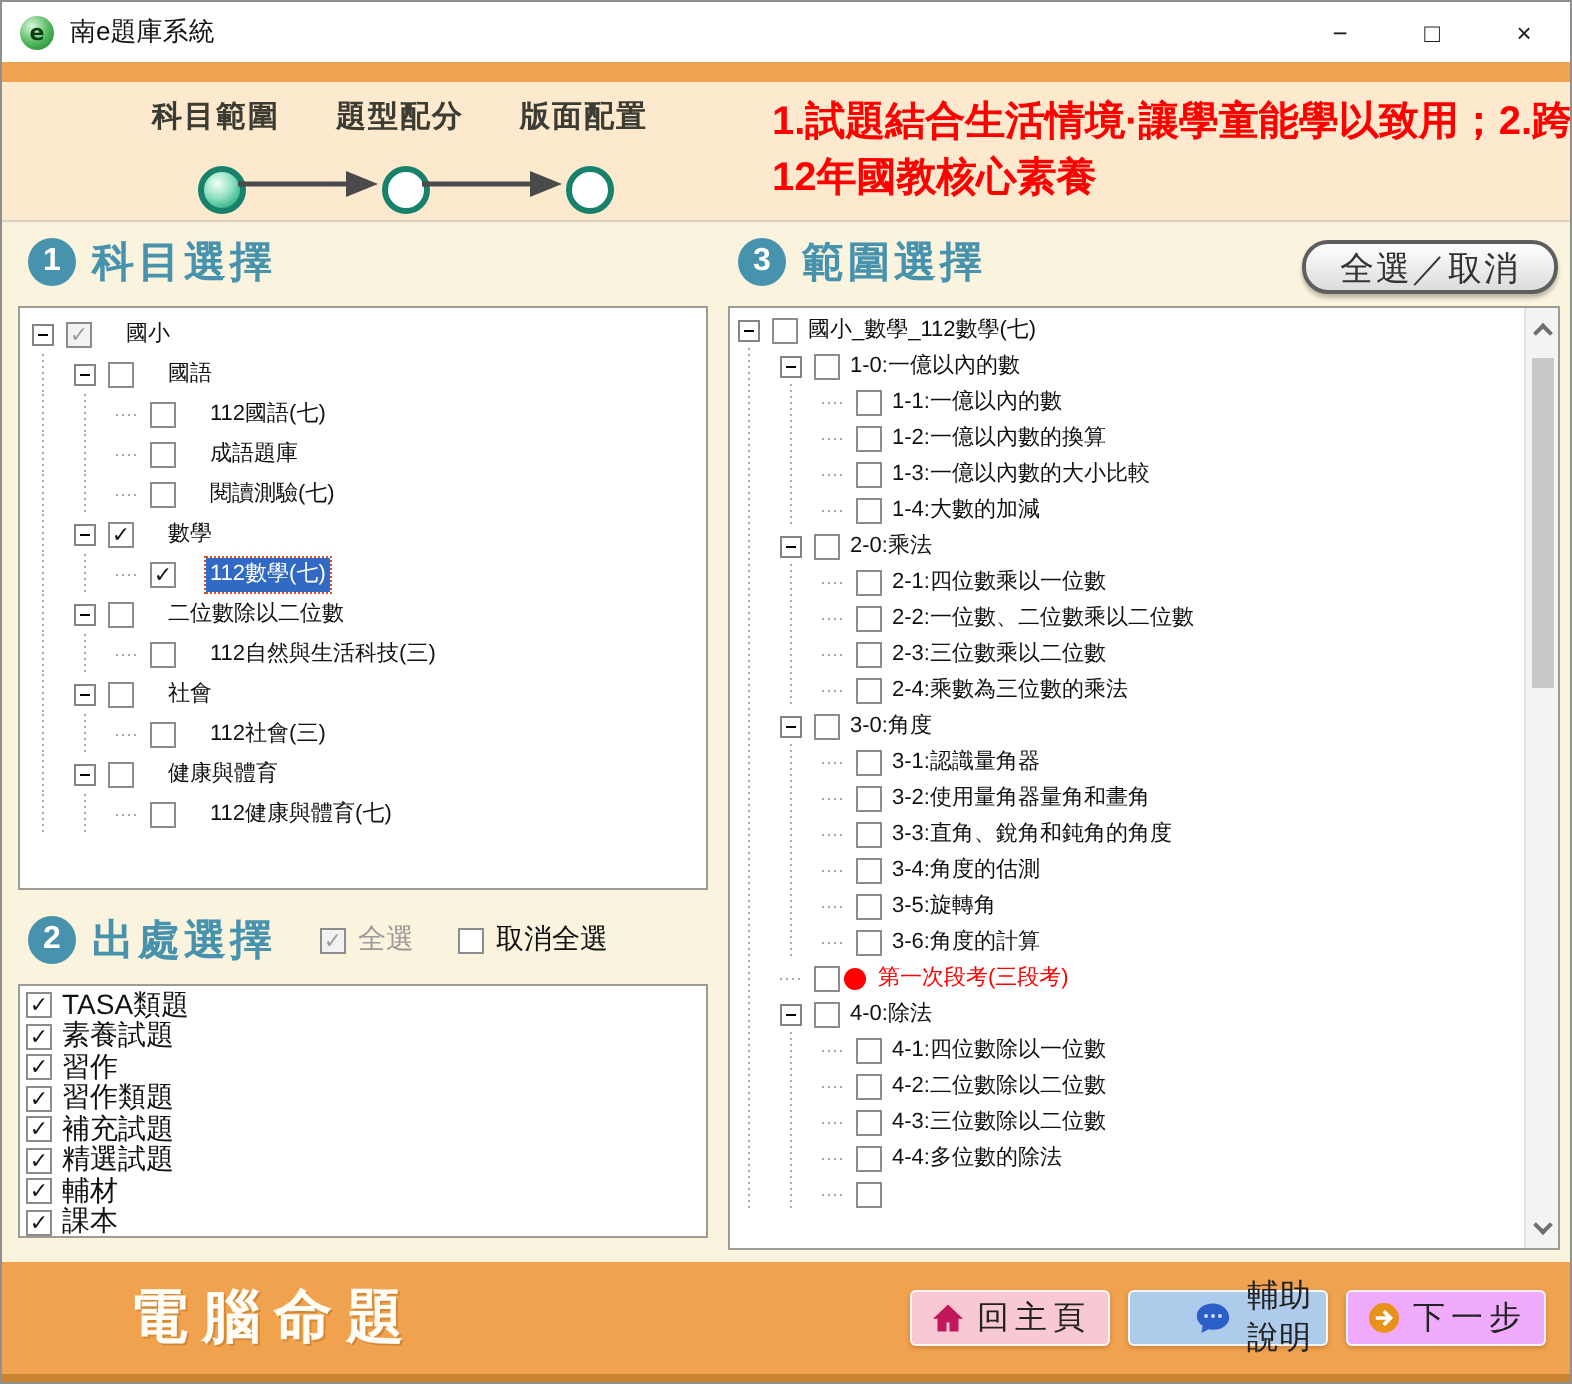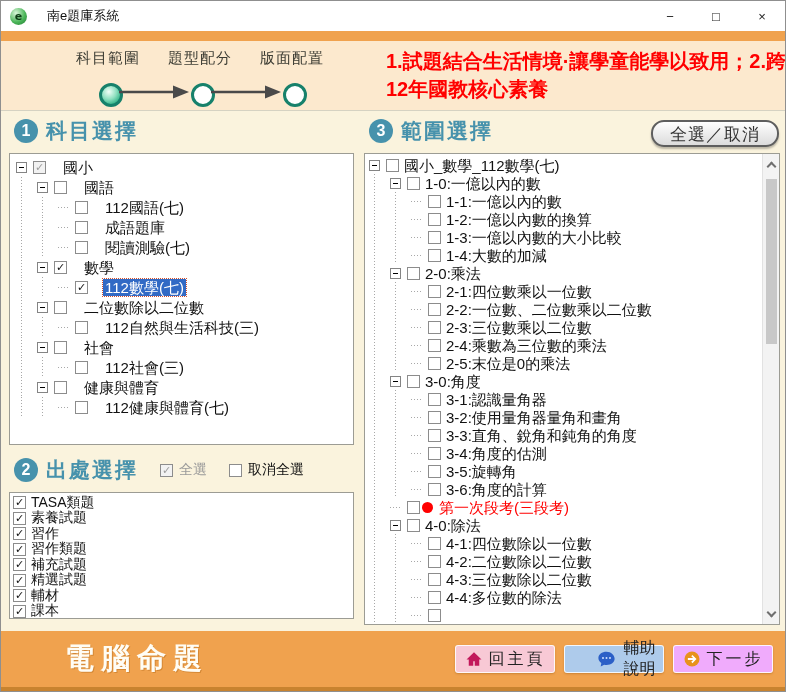--- a/index.html
+++ b/index.html
@@ -1,28 +1,28 @@
 <!DOCTYPE html>
 <html><head>
 <meta charset="utf-8">
 <style>
   html,body{margin:0;padding:0;background:#d8d8d8;font-family:"Liberation Sans",sans-serif;}
   .window{position:relative;width:786px;height:692px;background:#FAF3DD;border:1px solid #8f8f8f;box-sizing:border-box;overflow:hidden;}
 
   
   .titlebar{position:absolute;top:0;left:0;width:100%;height:30px;background:#fff;display:flex;align-items:center;}
   .app-icon{width:17px;height:17px;border-radius:50%;margin-left:9px;background:radial-gradient(circle at 35% 30%,#d9f6d9 0%,#4cb65a 55%,#1f7a2e 100%);display:flex;align-items:center;justify-content:center;color:#0c3c14;font:bold 11px/1 "DejaVu Sans",sans-serif;}
-  .wtitle{margin-left:20px;font-size:13px;color:#111;}
+  .wtitle{margin-left:8px;font-size:13px;color:#111;}
   .wbtns{margin-left:auto;display:flex;align-items:center;height:100%;}
   .wbtn{width:46px;height:100%;display:flex;align-items:center;justify-content:center;font-size:13px;color:#222;cursor:default;}
 
   
   .orange-strip{position:absolute;top:30px;left:0;width:100%;height:10px;background:#F0A24E;}
   .steps{position:absolute;top:40px;left:0;width:100%;height:70px;background:#FCE9CE;border-bottom:1px solid #d5d2c2;box-sizing:border-box;}
-  .step-label{position:absolute;top:8px;width:120px;text-align:center;font-size:15px;font-weight:normal;color:#3c3c33;letter-spacing:1px;}
+  .step-label{position:absolute;top:8px;width:120px;text-align:center;font-size:15px;font-weight:bold;color:#3c3c33;letter-spacing:1px;}
   .step-circle{position:absolute;top:42px;width:18px;height:18px;border-radius:50%;border:3px solid #17816b;background:#fff;box-sizing:content-box;}
   .step-circle.filled{background:radial-gradient(circle at 38% 32%,#f2fff8 0%,#8fe0c0 45%,#35b489 78%,#1f8a70 100%);}
   .arrows{position:absolute;top:41px;left:0;}
   .promo{position:absolute;top:6px;left:385px;right:-6px;overflow:hidden;white-space:nowrap;font-size:20px;line-height:28px;font-weight:bold;color:#FF0000;}
 
   
   .sec-head{position:absolute;display:flex;align-items:center;height:28px;}
   .sec-num{width:24px;height:24px;border-radius:50%;background:#4792AC;color:#fff;font-weight:bold;text-align:center;line-height:24px;font-size:16px;flex:0 0 24px;}
   .sec-title{margin-left:8px;color:#4792AC;font-size:21px;font-weight:bold;letter-spacing:2px;white-space:nowrap;}
   .hcb-group{display:flex;align-items:center;margin-left:22px;}
@@ -38,21 +38,21 @@
 
   
   .trow{display:flex;align-items:center;height:20px;white-space:nowrap;}
   .tree-right .trow{height:18px;}
   .guide{width:21px;flex:0 0 21px;height:100%;background:repeating-linear-gradient(to bottom,#a8a8a8 0 1px,transparent 1px 3px) 5px 0/1px 100% no-repeat;}
   .exp{width:11px;height:11px;flex:0 0 11px;border:1px solid #848484;background:#fff;display:flex;align-items:center;justify-content:center;box-sizing:border-box;margin-right:6px;}
   .exp i{display:block;width:5px;height:1px;background:#000;}
   .stub{width:11px;flex:0 0 11px;height:100%;background:repeating-linear-gradient(to right,#a8a8a8 0 1px,transparent 1px 3px) 0 50%/100% 1px no-repeat;margin-right:6px;}
   .cb{display:inline-flex;align-items:center;justify-content:center;width:13px;height:13px;background:#fff;border:1px solid #8c8c8c;font:bold 11px/1 "DejaVu Sans",sans-serif;color:#111;box-sizing:border-box;flex:0 0 13px;}
   .cb.mixed{color:#9c9c9c;background:#f2f2f2;}
-  .lbl{font-size:15px;color:#111;line-height:17px;padding:0 2px;}
+  .lbl{font-size:11px;color:#111;line-height:17px;padding:0 2px;}
   .tree-left .lbl{margin-left:15px;}
   .tree-right .lbl{margin-left:3px;}
   .lbl.sel{background:#316AC5;color:#fff;outline:1px dotted #d2502e;}
   .lbl.red{color:#FF0000;}
   .bullet{width:11px;height:11px;border-radius:50%;background:#FF0000;flex:0 0 11px;margin:0 1px 0 2px;}
 
   
   .lrow{display:flex;align-items:center;height:15.5px;}
   .llbl{margin-left:5px;font-size:14px;color:#111;white-space:nowrap;}
 
@@ -341,27 +341,20 @@
           <span class="stub"></span>
           <span class="cb unchecked"></span>
           <span class="lbl">2-3:三位數乘以二位數</span>
         </div>
         <div class="trow">
           <span class="guide"></span>
           <span class="guide"></span>
           <span class="stub"></span>
           <span class="cb unchecked"></span>
           <span class="lbl">2-4:乘數為三位數的乘法</span>
-        </div>
-        <div class="trow">
-          <span class="guide"></span>
-          <span class="guide"></span>
-          <span class="stub"></span>
-          <span class="cb unchecked"></span>
-          <span class="lbl">2-5:末位是0的乘法</span>
         </div>
         <div class="trow">
           <span class="guide"></span>
           <span class="exp">
             <i></i>
           </span>
           <span class="cb unchecked"></span>
           <span class="lbl">3-0:角度</span>
         </div>
         <div class="trow">

